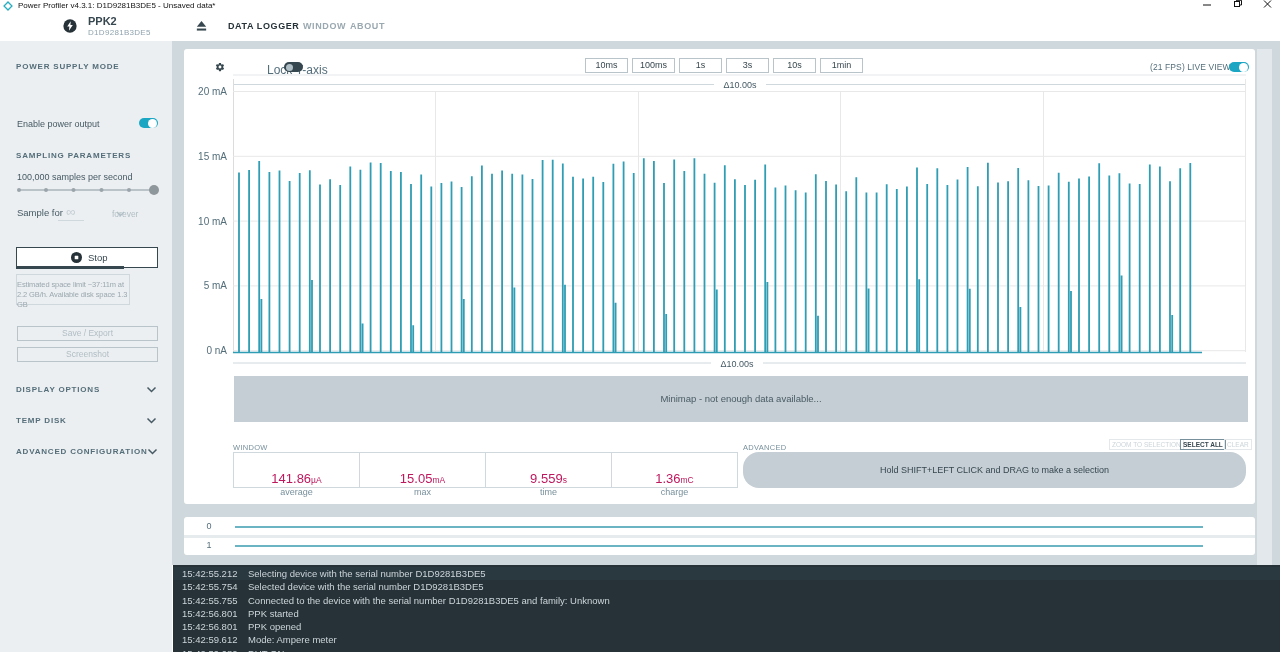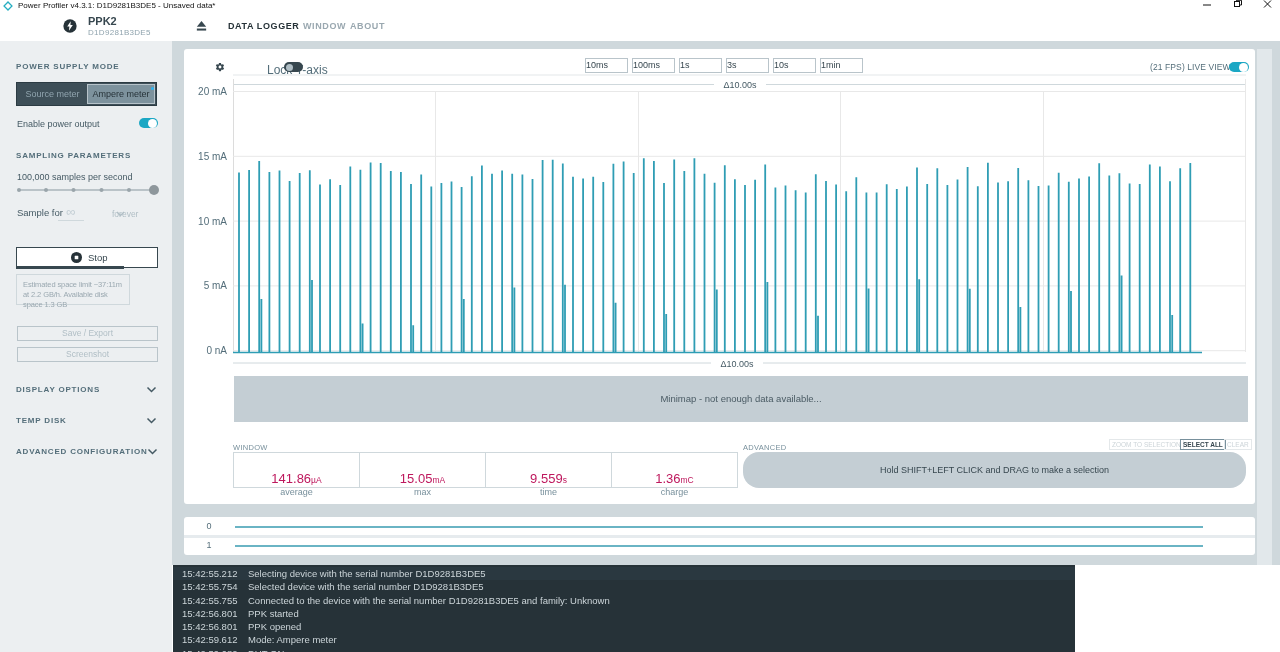--- a/index.html
+++ b/index.html
@@ -6,24 +6,24 @@
 html,body { width:1280px; height:652px; overflow:hidden; font-family:"Liberation Sans",sans-serif; background:#fff; }
 .abs { position:absolute; }
 #titlebar { position:absolute; left:0; top:0; width:1280px; height:11px; background:#fff; }
 #titletext { position:absolute; left:18px; top:0px; font-size:8px; color:#111; line-height:11px; }
 #nav { position:absolute; left:0; top:11px; width:1280px; height:30px; background:#fff;margin-left:43px; }
 #content { position:absolute; left:0; top:41px; width:1280px; height:524px; background:#cfd8dc; }
 #sidebar { position:absolute; left:0; top:41px; width:172px; height:611px; background:#eceff1; }
 .schead { position:absolute; font-size:8px; font-weight:bold; letter-spacing:0.8px; color:#546e7a; white-space:nowrap; }
 #panel1 { position:absolute; left:184px; top:49px; width:1071px; height:455px; background:#fff; border-radius:3px; }
 #panel2 { position:absolute; left:184px; top:517px; width:1071px; height:38px; background:#fff; border-radius:3px; }
-#log { position:absolute; left:173px; top:565px; width:902px; height:87px; background:#263238; overflow:hidden; }
+#log { position:absolute; left:173px; top:565px; width:1107px; height:87px; background:#263238; overflow:hidden; }
 .logrow { height:13.3px; line-height:13.3px; font-size:9.5px; color:#ccd5d9; white-space:nowrap; }
 .logrow .ts { display:inline-block; width:66px; margin-left:9px; }
-.tbtn { position:absolute; top:9px; height:15px; border:1px solid #b9c4ca; background:#fff; font-size:9px; color:#37474f; text-align:left; line-height:13px; width:43px; }
+.tbtn { position:absolute; top:9px; height:15px; border:1px solid #b9c4ca; background:#fff; font-size:9px; color:#37474f; text-align:center; line-height:13px; width:43px; }
 .statcell { position:absolute; top:403px; height:36px; border:1px solid #cfd8dc; background:#fff; text-align:center; }
 .statval { font-size:13px; color:#be185d; margin-top:18px; }
 .statval span { font-size:8.5px; }
 .statlab { font-size:9px; color:#78909c; margin-top:1px; }
 </style>
 </head>
 <body>
 
 <div id="titlebar">
   <svg class="abs" style="left:3px;top:1px" width="10" height="10" viewBox="0 0 10 10">
@@ -57,25 +57,20 @@
     <polygon points="0.5,4.2 8.5,0.8 18.5,3.8 19.5,5.6 0.5,10.6" fill="#1a86a3"></polygon>
     <polygon points="0.5,13.8 0.5,9.8 19.5,5.2 19.5,9.2 4.5,15" fill="#86d3e5"></polygon>
     <polygon points="7,13.8 14,15.4 11.5,17.2 7,15.9" fill="#177f9c"></polygon>
   </svg>
 </div>
 <div id="content"></div>
 
 <div id="sidebar">
   <div class="schead" style="left:16px;top:21px;">POWER SUPPLY MODE</div>
 
-  <div class="abs" style="left:16px;top:41px;width:141px;height:24px;background:#3e4f58;border:1px solid #2c3b43;">
-    <div class="abs" style="left:0;top:0;width:71px;height:22px;line-height:22px;text-align:center;font-size:9px;color:#90a4ae;white-space:nowrap;">Source meter</div>
-    <div class="abs" style="left:70px;top:1px;width:68px;height:20px;background:#7d929d;border:1px solid #b7c3ca;line-height:18px;text-align:center;font-size:9px;color:#263238;white-space:nowrap;">Ampere meter</div>
-    <div class="abs" style="left:134px;top:4px;width:3px;height:3px;border-radius:50%;background:#29b6f6;"></div>
-  </div>
   <div class="abs" style="left:17px;top:78px;font-size:9px;color:#455a64;">Enable power output</div>
   <div class="abs" style="left:139px;top:77px;width:19px;height:10px;border-radius:5px;background:#1ba7c4;">
     <div class="abs" style="left:9px;top:0.5px;width:9px;height:9px;border-radius:50%;background:#fff;"></div>
   </div>
   <div class="schead" style="left:16px;top:110px;">SAMPLING PARAMETERS</div>
   <div class="abs" style="left:17px;top:131px;font-size:9px;color:#455a64;">100,000 samples per second</div>
 
   <svg class="abs" style="left:14px;top:142px" width="146" height="14" viewBox="0 0 146 14">
     <line x1="5" y1="7" x2="141" y2="7" stroke="#aab4ba" stroke-width="1.6"></line>
     <circle cx="5" cy="7" r="2" fill="#9aa5ab"></circle>
@@ -93,21 +88,21 @@
     </svg>
 
   <div class="abs" style="left:16px;top:206px;width:142px;height:21px;background:#fff;border:1px solid #37474f;">
     <svg class="abs" style="left:54px;top:4px" width="11" height="11" viewBox="0 0 11 11">
         <circle cx="5.5" cy="5.5" r="5.5" fill="#263238"></circle>
         <rect x="3.7" y="3.7" width="3.6" height="3.6" fill="#fff" rx="0.4"></rect>
       </svg>
     <div class="abs" style="left:71px;top:4px;font-size:9.5px;color:#37474f;">Stop</div>
     <div class="abs" style="left:-1px;top:18px;width:108px;height:3px;background:#37474f;"></div>
   </div>
-  <div class="abs" style="left:16px;top:233px;width:114px;height:31px;border:1px solid #cfd8dc;padding:5px 0 0 6px;font-size:7.5px;color:#9aa8b0;line-height:10px;letter-spacing:-0.1px;">Estimated space limit ~37:11m at 2.2 GB/h. Available disk space 1.3 GB</div>
+  <div class="abs" style="left:16px;top:233px;width:114px;height:31px;border:1px solid #cfd8dc;padding:5px 0 0 0;font-size:7.5px;color:#9aa8b0;line-height:10px;letter-spacing:-0.1px;">Estimated space limit ~37:11m at 2.2 GB/h. Available disk space 1.3 GB</div>
   <div class="abs" style="left:17px;top:285px;width:141px;height:15px;border:1px solid #b9c4ca;text-align:center;line-height:13px;font-size:8.5px;color:#b0bec5;">Save / Export</div>
   <div class="abs" style="left:17px;top:306px;width:141px;height:15px;border:1px solid #b9c4ca;text-align:center;line-height:13px;font-size:8.5px;color:#b0bec5;">Screenshot</div>
   <div class="schead" style="left:16px;top:344px;">DISPLAY OPTIONS</div>
   <svg class="abs" style="left:146px;top:345px" width="11" height="8" viewBox="0 0 11 8">
       <path d="M1.5 1.5 L5.5 5.5 L9.5 1.5" fill="none" stroke="#455a64" stroke-width="1.5"></path>
     </svg>
   <div class="schead" style="left:16px;top:375px;">TEMP DISK</div>
   <svg class="abs" style="left:146px;top:376px" width="11" height="8" viewBox="0 0 11 8">
       <path d="M1.5 1.5 L5.5 5.5 L9.5 1.5" fill="none" stroke="#455a64" stroke-width="1.5"></path>
     </svg>

